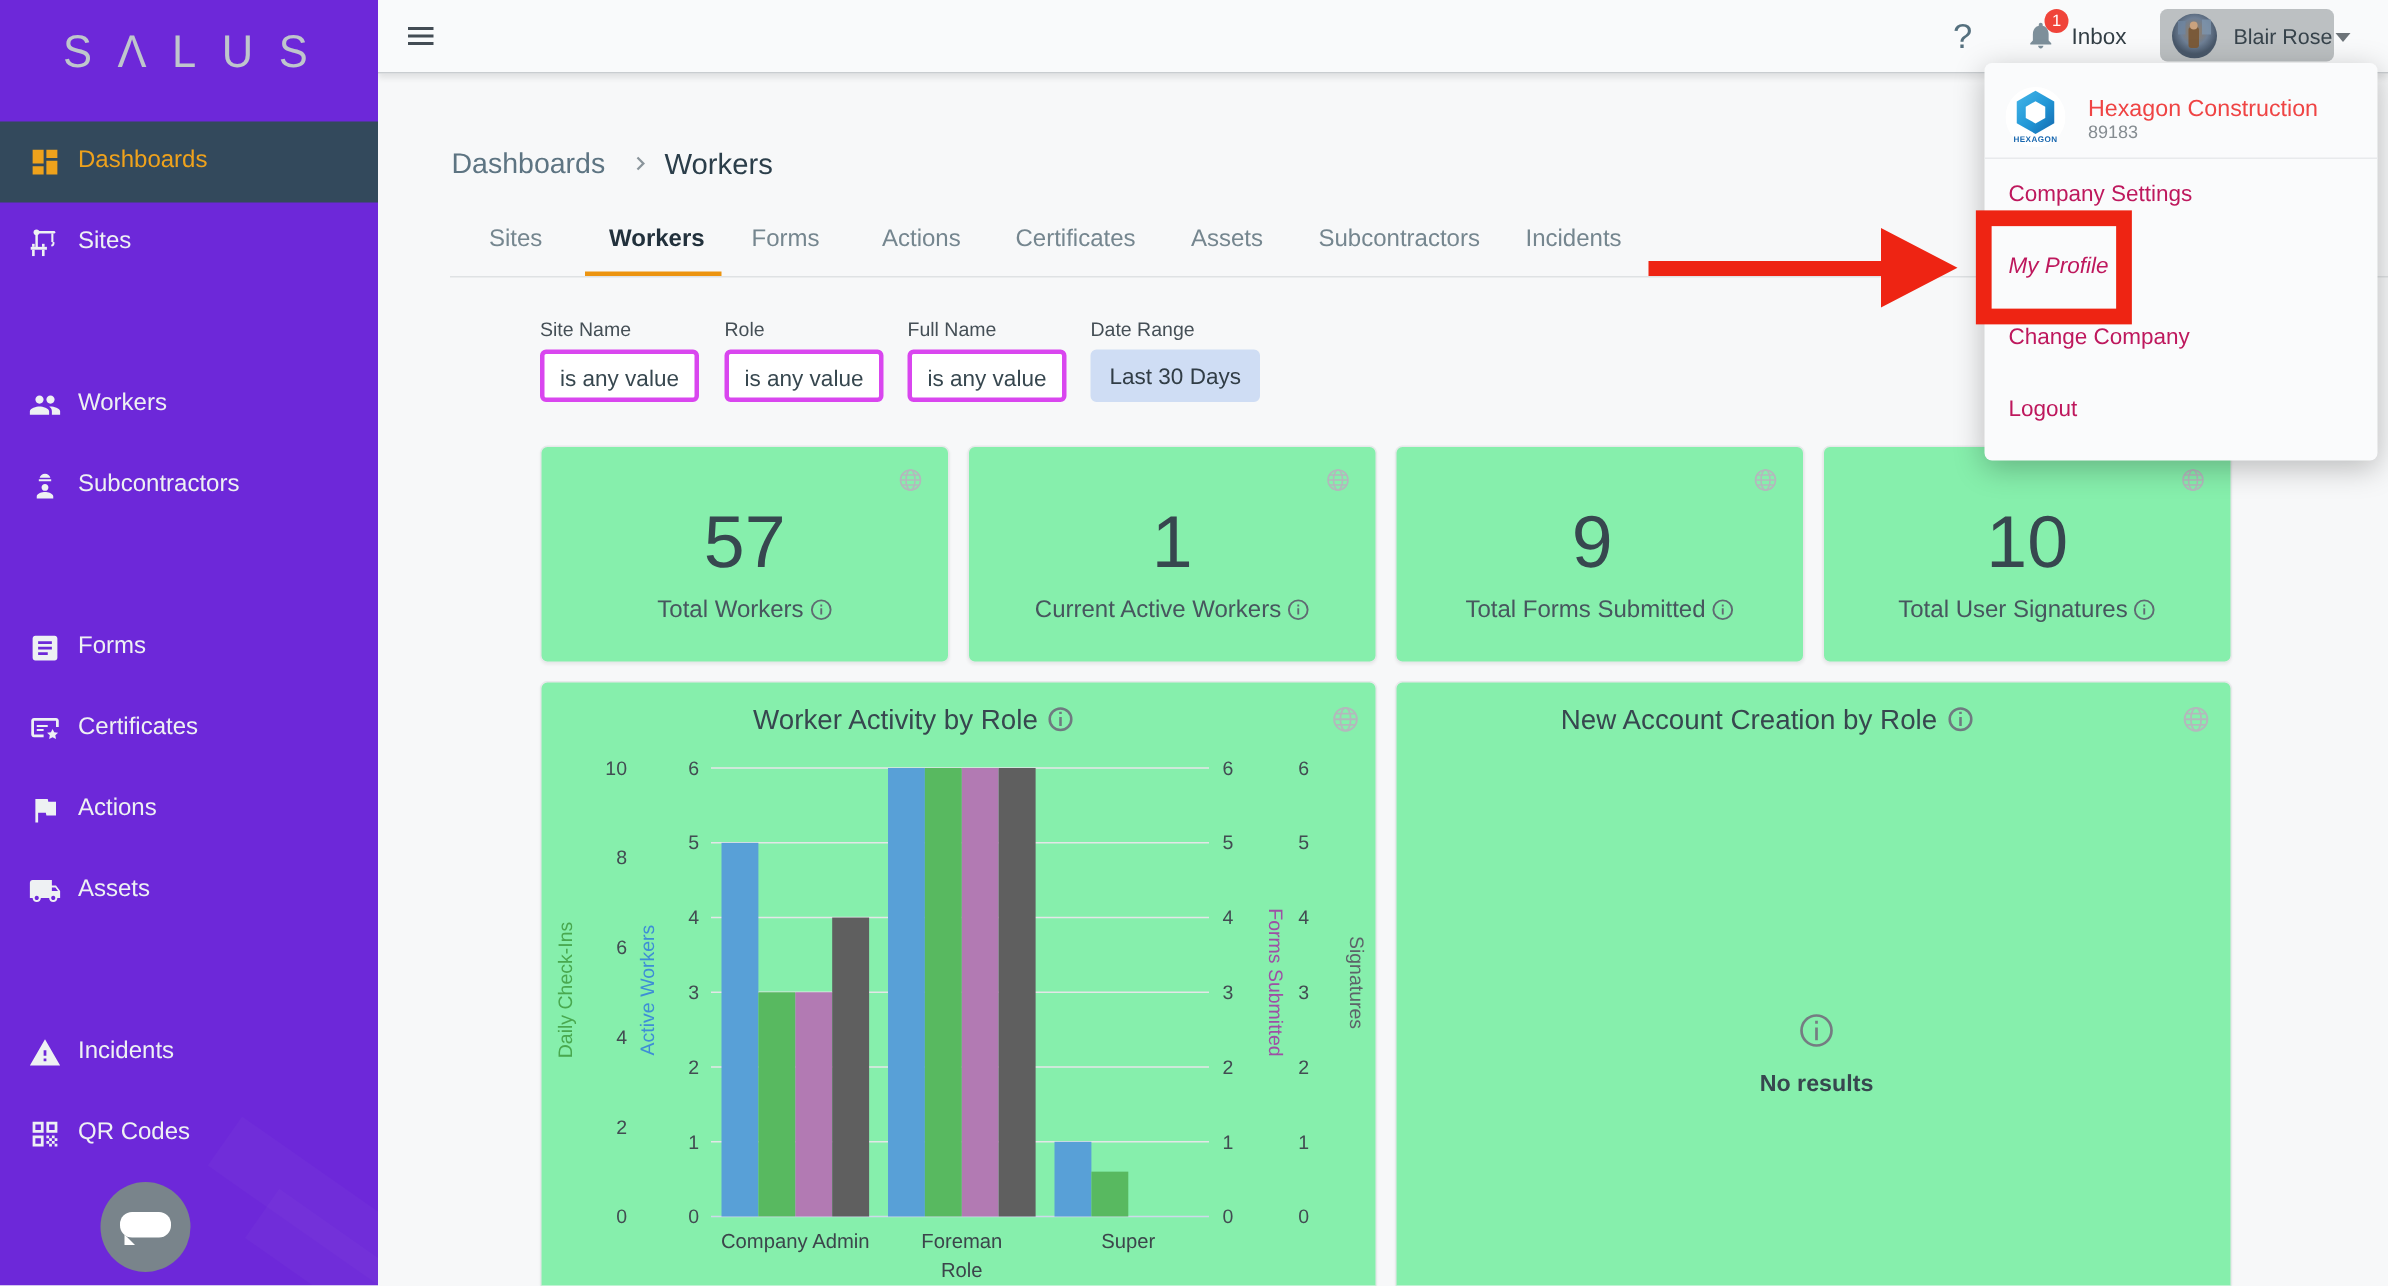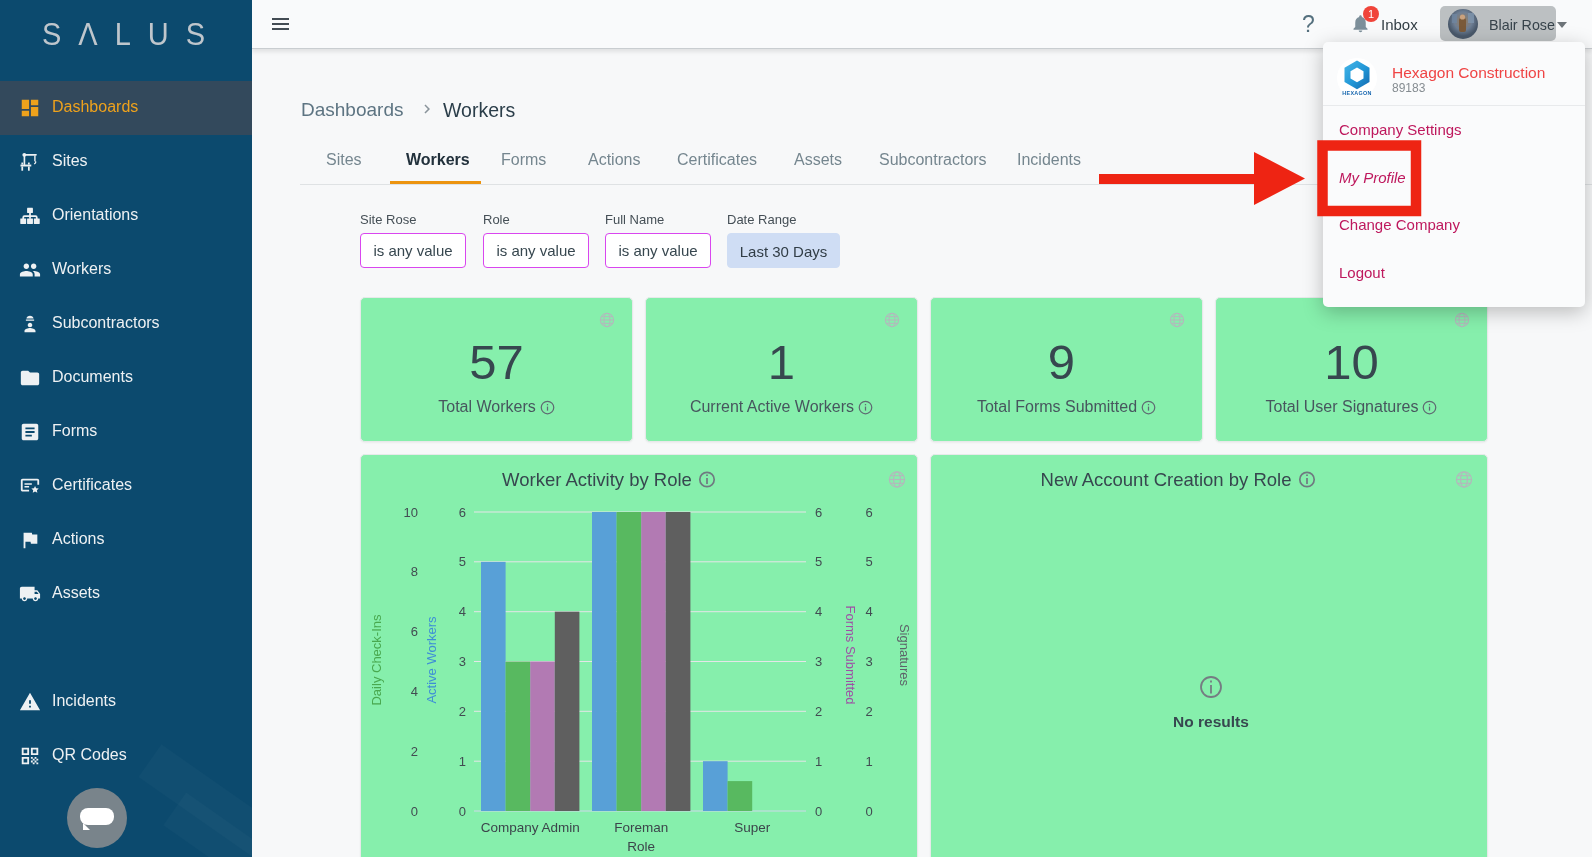--- a/index.html
+++ b/index.html
@@ -1,21 +1,21 @@
 <!DOCTYPE html>
 <html><head>
 <meta charset="utf-8">
 <style>
   * { margin:0; padding:0; box-sizing:border-box; }
   html,body { width:1592px; height:857px; overflow:hidden; }
   body { position:relative; background:#f7f8f9; font-family:"Liberation Sans",sans-serif; }
   .abs { position:absolute; }
 
   
-  #sidebar { position:absolute; left:0; top:0; width:252px; height:857px; background:#0c4a6e; overflow:hidden; z-index:5; }
+  #sidebar { position:absolute; left:0; top:0; width:252px; height:857px; background:#6d28d9; overflow:hidden; z-index:5; }
   #logo { position:absolute; left:42px; top:19px; color:#bfc6cc; font-size:29px; letter-spacing:17px; font-weight:400; transform:scaleY(1.05); }
   .navitem { position:absolute; left:0; width:252px; height:54px; color:#eef1f3; font-size:16px; }
   .navitem .ic { position:absolute; left:19px; top:16px; width:22px; height:22px; }
   .navitem .lbl { position:absolute; left:52px; top:17px; }
   .navitem.active { background:#33495c; color:#efa21c; }
   .beta { position:absolute; left:207px; top:20px; width:26px; height:15px; background:#27a52c; color:#fff; font-size:9px; font-weight:700; text-align:center; line-height:15px; border-radius:2px; }
   #chatbtn { position:absolute; left:67px; top:788px; width:60px; height:60px; border-radius:50%; background:#79848b; }
   #chatbtn .bub { position:absolute; left:13px; top:20px; width:34px; height:17px; background:#fff; border-radius:8px; }
   #chatbtn .tail { position:absolute; left:16px; top:35px; width:0; height:0; border-left:7px solid #fff; border-top:7px solid transparent; }
   .wm1 { position:absolute; left:135px; top:788px; width:165px; height:40px; background:rgba(255,255,255,.022); transform:rotate(35deg); }
@@ -33,21 +33,21 @@
 
   
   #bc1 { position:absolute; left:301px; top:99px; font-size:19px; color:#5d7482; }
   #bc2 { position:absolute; left:443px; top:99px; font-size:19.5px; color:#2b3e4a; }
   .tab { position:absolute; top:151px; font-size:16px; color:#75868f; }
   .tab.on { color:#22313c; font-weight:700; }
   #tabline { position:absolute; left:300px; top:184px; width:1292px; height:1px; background:#dfe2e4; }
   #tabind { position:absolute; left:390px; top:181px; width:91px; height:3px; background:#ec9410; }
 
   .flabel { position:absolute; top:212px; font-size:13px; color:#454f56; }
-  .fbox { position:absolute; top:233px; height:35px; border:1px solid #d946ef; border-radius:4px; background:#fff; font-size:15px; color:#37474f; text-align:center; line-height:33px; }
+  .fbox { position:absolute; top:233px; height:35px; border:3px solid #d946ef; border-radius:4px; background:#fff; font-size:15px; color:#37474f; text-align:center; line-height:33px; }
   #fbox4 { position:absolute; top:233px; height:35px; left:727px; width:113px; background:#cfddf4; border:1px solid #cfddf4; border-radius:4px; font-size:15px; color:#313d46; text-align:center; line-height:35px; }
 
   .card { position:absolute; background:#86efac; border:1px solid #e7e9ea; border-radius:5px; box-shadow:0 1px 2px rgba(0,0,0,.05); }
   .stat { top:297px; width:273px; height:145px; }
   .stat .num { position:absolute; left:0; top:36px; width:100%; text-align:center; font-size:49px; color:#37474f; }
   .stat .lab { position:absolute; left:0; top:100px; width:100%; text-align:center; font-size:16px; color:#47565e; }
   .stat .glb { position:absolute; right:17px; top:14px; }
   .infoi { vertical-align:-3px; margin-left:4px; }
 
   #ddown { position:absolute; left:1323px; top:42px; width:262px; height:265px; background:#fafbfc; border-radius:5px; box-shadow:0 5px 20px rgba(0,0,0,.25); z-index:10; }
@@ -79,47 +79,31 @@
         <rect x="16.6" y="5" width="1.5" height="6.3"></rect>
         <path d="M18.8 11.2c.4 1.8-.4 3.2-2.1 3.4l-.3-1.4c.9-.1 1.3-.8 1-2z"></path>
         <rect x="1.6" y="14.8" width="11.8" height="2.1"></rect>
         <rect x="2.6" y="12.6" width="1.9" height="2.2"></rect>
         <rect x="9.8" y="12.6" width="1.9" height="2.2"></rect>
         <rect x="2.6" y="16.9" width="1.9" height="4.6"></rect>
         <rect x="9.8" y="16.9" width="1.9" height="4.6"></rect>
       </svg>
     <span class="lbl">Sites</span>
   </div>
-  <div class="navitem" style="top:189px">
-    <svg class="ic" viewBox="0 0 24 24" fill="#eef1f3">
-        <rect x="8.8" y="3" width="6.4" height="5.8" rx=".5"></rect>
-        <rect x="1.4" y="14.6" width="6.4" height="6.2" rx=".5"></rect>
-        <rect x="8.8" y="14.6" width="6.4" height="6.2" rx=".5"></rect>
-        <rect x="16.2" y="14.6" width="6.4" height="6.2" rx=".5"></rect>
-        <path fill="none" stroke="#eef1f3" stroke-width="1.9" d="M4.6 15.2v-1.7c0-.8.6-1.4 1.4-1.4h12c.8 0 1.4.6 1.4 1.4v1.7M12 8.5v6.5"></path>
-      </svg>
-    <span class="lbl">Orientations</span>
-  </div>
   <div class="navitem" style="top:243px">
     <svg class="ic" viewBox="0 0 24 24" fill="#eef1f3">
         <path d="M16 11c1.66 0 2.99-1.34 2.99-3S17.66 5 16 5c-1.66 0-3 1.34-3 3s1.34 3 3 3zm-8 0c1.66 0 2.99-1.34 2.99-3S9.66 5 8 5C6.34 5 5 6.34 5 8s1.34 3 3 3zm0 2c-2.33 0-7 1.17-7 3.5V19h14v-2.5c0-2.33-4.67-3.5-7-3.5zm8 0c-.29 0-.62.02-.97.05 1.16.84 1.97 1.97 1.97 3.45V19h6v-2.5c0-2.33-4.67-3.5-7-3.5z"></path>
       </svg>
     <span class="lbl">Workers</span>
   </div>
   <div class="navitem" style="top:297px">
     <svg class="ic" viewBox="0 0 24 24" fill="#eef1f3">
         <path d="M12 3c-2 0-3.5 1.2-3.9 3h7.8C15.5 4.2 14 3 12 3zM7.5 7h9v1.5h-9zM12 10.5c1.4 0 2.5 1.1 2.5 2.5s-1.1 2.5-2.5 2.5S9.5 14.4 9.5 13s1.1-2.5 2.5-2.5zM6 21v-1.5c0-2 4-3.1 6-3.1s6 1.1 6 3.1V21H6z"></path>
       </svg>
     <span class="lbl">Subcontractors</span>
-  </div>
-  <div class="navitem" style="top:351px">
-    <svg class="ic" viewBox="0 0 24 24" fill="#eef1f3">
-        <path d="M10 4H4c-1.1 0-1.99.9-1.99 2L2 18c0 1.1.9 2 2 2h16c1.1 0 2-.9 2-2V8c0-1.1-.9-2-2-2h-8l-2-2z"></path>
-      </svg>
-    <span class="lbl">Documents</span>
   </div>
   <div class="navitem" style="top:405px">
     <svg class="ic" viewBox="0 0 24 24" fill="#eef1f3">
         <path d="M19 3H5c-1.1 0-2 .9-2 2v14c0 1.1.9 2 2 2h14c1.1 0 2-.9 2-2V5c0-1.1-.9-2-2-2zm-5 14H7v-2h7v2zm3-4H7v-2h10v2zm0-4H7V7h10v2z"></path>
       </svg>
     <span class="lbl">Forms</span>
   </div>
   <div class="navitem" style="top:459px">
     <svg class="ic" viewBox="0 0 24 24" fill="#eef1f3">
         <path d="M20 4H4c-1.1 0-2 .9-2 2v10c0 1.1.9 2 2 2h7v-2H4V6h16v4.5h2V6c0-1.1-.9-2-2-2zM6 9h8v1.5H6zM6 12h5v1.5H6zm11.5 0l1.2 2.4 2.8.3-2 1.9.5 2.7-2.5-1.3-2.5 1.3.5-2.7-2-1.9 2.8-.3z"></path>
@@ -197,21 +181,21 @@
 <div class="tab on" style="left:406px;">Workers</div>
 <div class="tab" style="left:501px;">Forms</div>
 <div class="tab" style="left:588px;">Actions</div>
 <div class="tab" style="left:677px;">Certificates</div>
 <div class="tab" style="left:794px;">Assets</div>
 <div class="tab" style="left:879px;">Subcontractors</div>
 <div class="tab" style="left:1017px;">Incidents</div>
 <div id="tabline"></div>
 <div id="tabind"></div>
 
-<div class="flabel" style="left:360px;">Site Rose</div>
+<div class="flabel" style="left:360px;">Site Name</div>
 <div class="flabel" style="left:483px;">Role</div>
 <div class="flabel" style="left:605px;">Full Name</div>
 <div class="flabel" style="left:727px;">Date Range</div>
 <div class="fbox" style="left:360px; width:106px;">is any value</div>
 <div class="fbox" style="left:483px; width:106px;">is any value</div>
 <div class="fbox" style="left:605px; width:106px;">is any value</div>
 <div id="fbox4">Last 30 Days</div>
 
 <div class="card stat" style="left:360px;">
   <div class="num">57</div>

